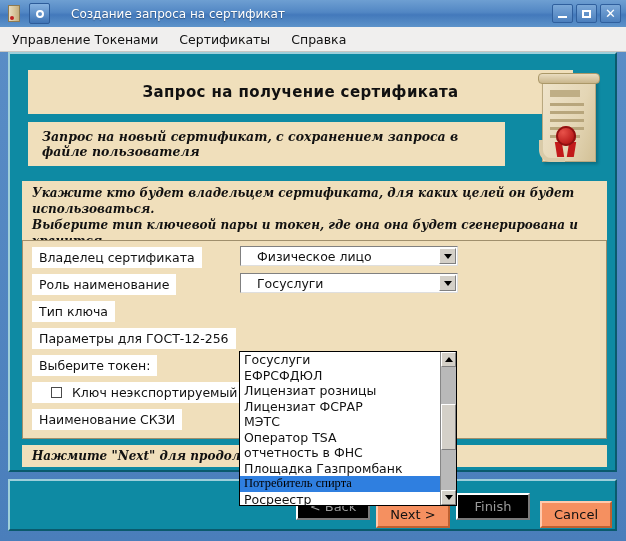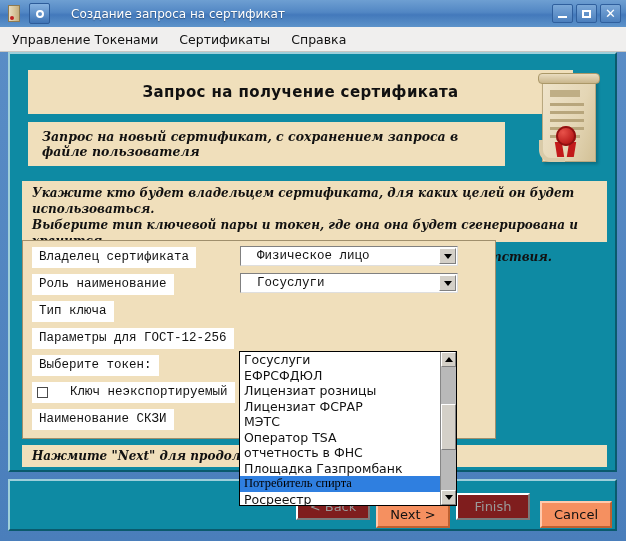--- a/index.html
+++ b/index.html
@@ -130,28 +130,28 @@
 
   .instr{
     position:absolute;left:12px;top:127px;width:585px;height:61px;
     padding:4px 10px 0 10px;
     font-family:"DejaVu Serif","Liberation Serif",serif;
     font-size:12px;font-style:italic;font-weight:bold;color:#111;line-height:16px;
   }
 
   
   .form{
-    position:absolute;left:12px;top:186px;width:474px;height:199px;
-    background:#f0dfbb;border:1px solid #a08f6c;box-sizing:border-box;font-family:Liberation Mono, monospace;
+    position:absolute;left:12px;top:186px;width:585px;height:199px;
+    background:#f0dfbb;border:1px solid #a08f6c;box-sizing:border-box;
   }
   .lbl{
     position:absolute;left:9px;height:21px;line-height:21px;
     background:#ffffff;color:#111;font-size:12.5px;padding:0 7px;white-space:nowrap;
   }
-  .lbl.chk{background:#ffffff;display:flex;align-items:center;gap:22px;padding-left:5px;}
+  .lbl.chk{background:#ffffff;display:flex;align-items:center;gap:10px;padding-left:19px;}
   .chkbox{
     width:11px;height:11px;background:#fff;border:1px solid #4a4a4a;box-sizing:border-box;
     display:inline-block;
   }
 
   .combo{
     position:absolute;height:20px;background:#ffffff;
     border-top:1px solid #808080;border-left:1px solid #808080;
     border-right:1px solid #dfdfdf;border-bottom:1px solid #dfdfdf;
     box-sizing:border-box;display:flex;align-items:center;
@@ -226,21 +226,21 @@
     border-top:2px solid #9ecfda;border-left:2px solid #9ecfda;
     border-right:2px solid #0a5a6d;border-bottom:2px solid #0a5a6d;
   }
   .btn{
     position:absolute;top:12px;height:27px;
     display:flex;align-items:center;justify-content:center;
     font-size:13px;color:#111;box-sizing:border-box;
     border-top:2px solid #ffffff;border-left:2px solid #ffffff;
     border-right:2px solid #7a7a7a;border-bottom:2px solid #7a7a7a;
   }
-  .btn.grey{background:#7f1d1d;color:#9a9a9a;}
+  .btn.grey{background:#000000;color:#9a9a9a;}
   .btn.orange{background:#f59060;color:#111;
     border-top:2px solid #ffc9ac;border-left:2px solid #ffc9ac;
     border-right:2px solid #c06030;border-bottom:2px solid #c06030;margin-top:8px;}
 </style>
 </head>
 <body>
 
 <div id="app">
 
   <div class="titlebar">

